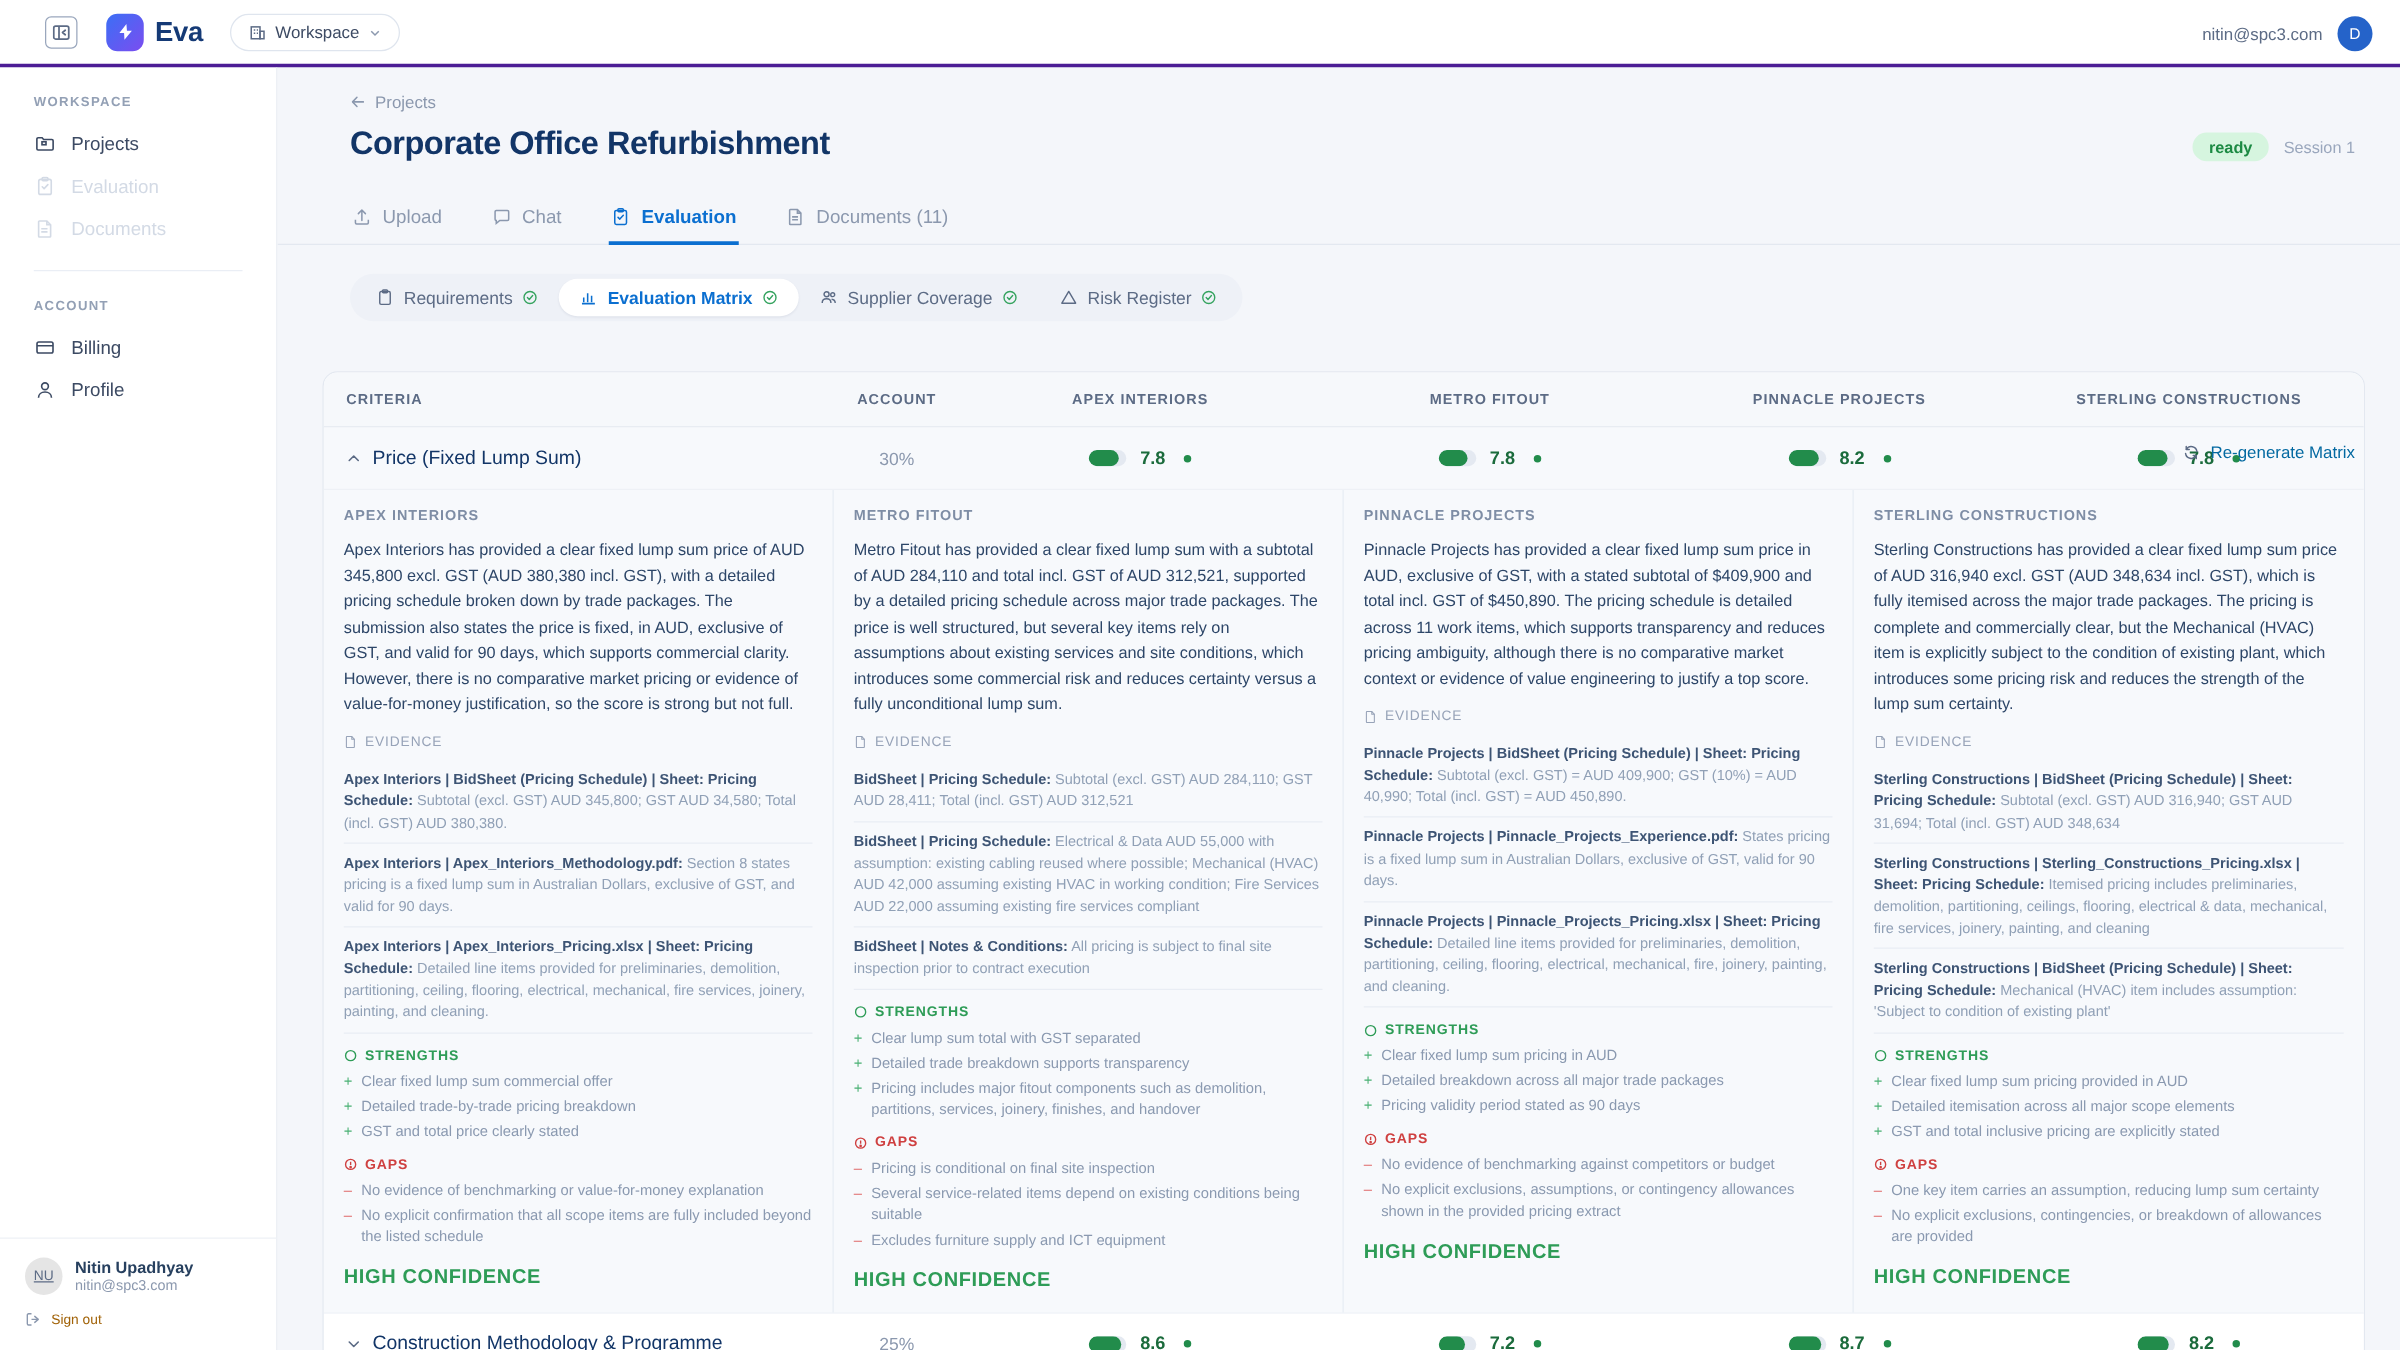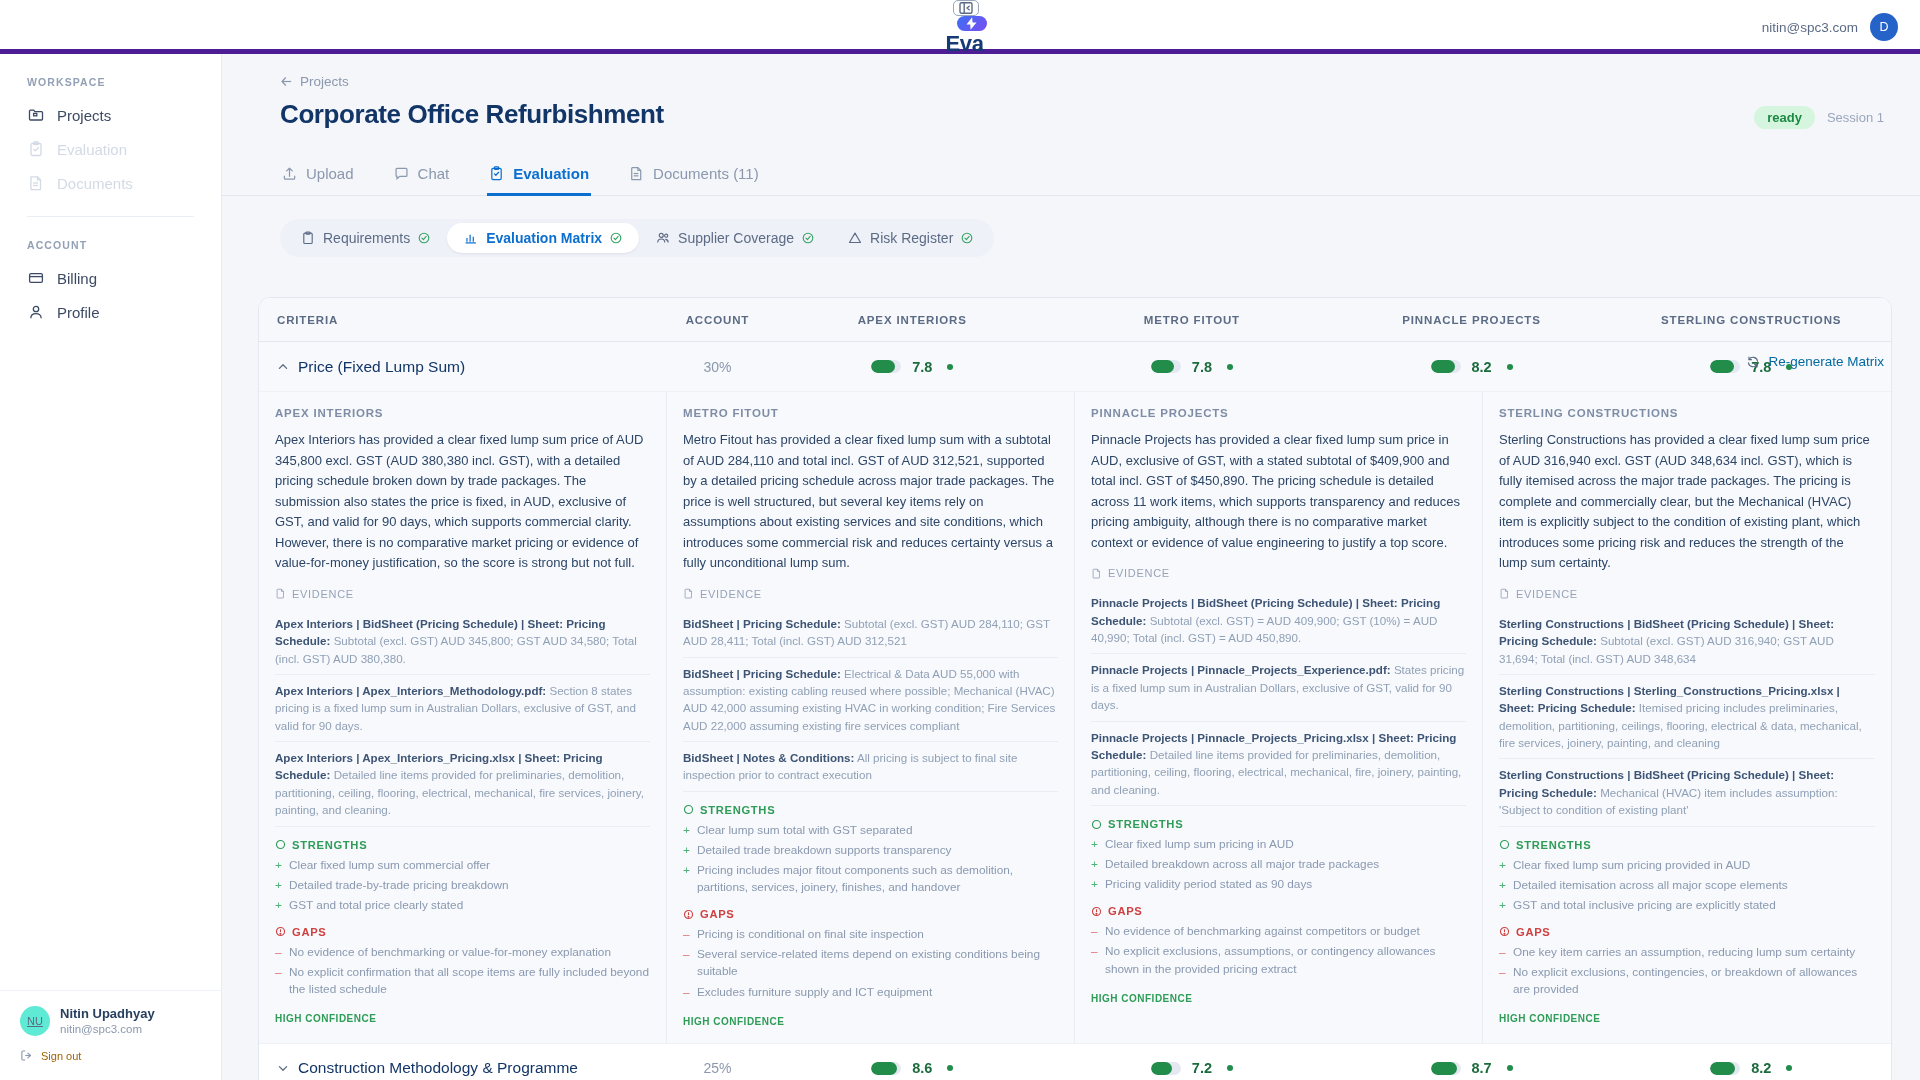--- a/index.html
+++ b/index.html
@@ -7,25 +7,24 @@
     width: 1920px; height: 1080px;
     font-family: "Liberation Sans", sans-serif;
     background: #f4f6fa;
     overflow: hidden;
     color: #1e3a5f;
   }
   
   .topbar {
     height: 54px; width: 1920px;
     background: #ffffff;
-    border-bottom: 5px solid #4c1d95;
+    border-bottom: 3px solid #4c1d95;
     display: flex; align-items: center;
     padding: 0 24px;
     position: relative;
-    flex-direction: column;
   }
   .collapse-btn {
     width: 26px; height: 26px;
     border: 1.5px solid #9aa7bd; border-radius: 5px;
     display: flex; align-items: center; justify-content: center;
     margin-left: 12px; color: #5c6b85;
     cursor: pointer;
   }
   .logo-mark {
     width: 30px; height: 30px; border-radius: 9px;
@@ -77,21 +76,21 @@
   .side-item .ico { width: 17px; height: 17px; display:flex; align-items:center; justify-content:center; }
   .side-sep { height: 1px; background: #eaeef5; margin: 16px 27px 0 27px; }
   .side-footer {
     position: absolute; bottom: 0; left: 0; width: 222px;
     padding: 14px 20px 18px 20px;
     border-top: 1px solid #eef1f6;
   }
   .side-user { display: flex; align-items: center; gap: 10px; }
   .avatar-lg {
     width: 30px; height: 30px; border-radius: 50%;
-    background: #5eead4; color: #5c6b85; font-size: 11px;
+    background: #e5e5e5; color: #5c6b85; font-size: 11px;
     display: flex; align-items: center; justify-content: center; text-decoration: underline;
   }
   .su-name { font-size: 13px; color: #27405f; font-weight: 600; line-height: 1.35; }
   .su-mail { font-size: 11.5px; color: #8b98ae; line-height: 1.35; }
   .signout { display: flex; align-items: center; gap: 8px; margin-top: 11px; font-size: 11px; color: #a16207; cursor: pointer; }
   
   .main {
     position: absolute; left: 222px; top: 54px;
     width: 1698px; height: 1026px;
     background: #f4f6fa;
@@ -216,21 +215,21 @@
     font-size: 11.2px; font-weight: bold; letter-spacing: .7px;
     margin: 12px 0 6px 0;
   }
   .sec-head.s { color: #2e9c57; }
   .sec-head.g { color: #cf4040; }
   .li { display: flex; gap: 6px; font-size: 11.8px; line-height: 1.45; color: #8a99b0; margin-bottom: 3px; }
   .li .pm { width: 8px; flex: 0 0 8px; }
   .li.sx .pm { color: #4bb174; }
   .li.gx .pm { color: #e06a6a; }
   .conf {
-    margin-top: 15px; font-size: 10px; font-weight: bold;
+    margin-top: 15px; font-size: 16px; font-weight: bold;
     letter-spacing: .5px; color: #2e9c57;
   }
   svg { display: block; }
 </style>
 </head>
 <body>
 
 <div class="topbar">
   <div class="collapse-btn">
     <svg width="14" height="14" viewBox="0 0 14 14" fill="none" stroke="currentColor" stroke-width="1.4">

